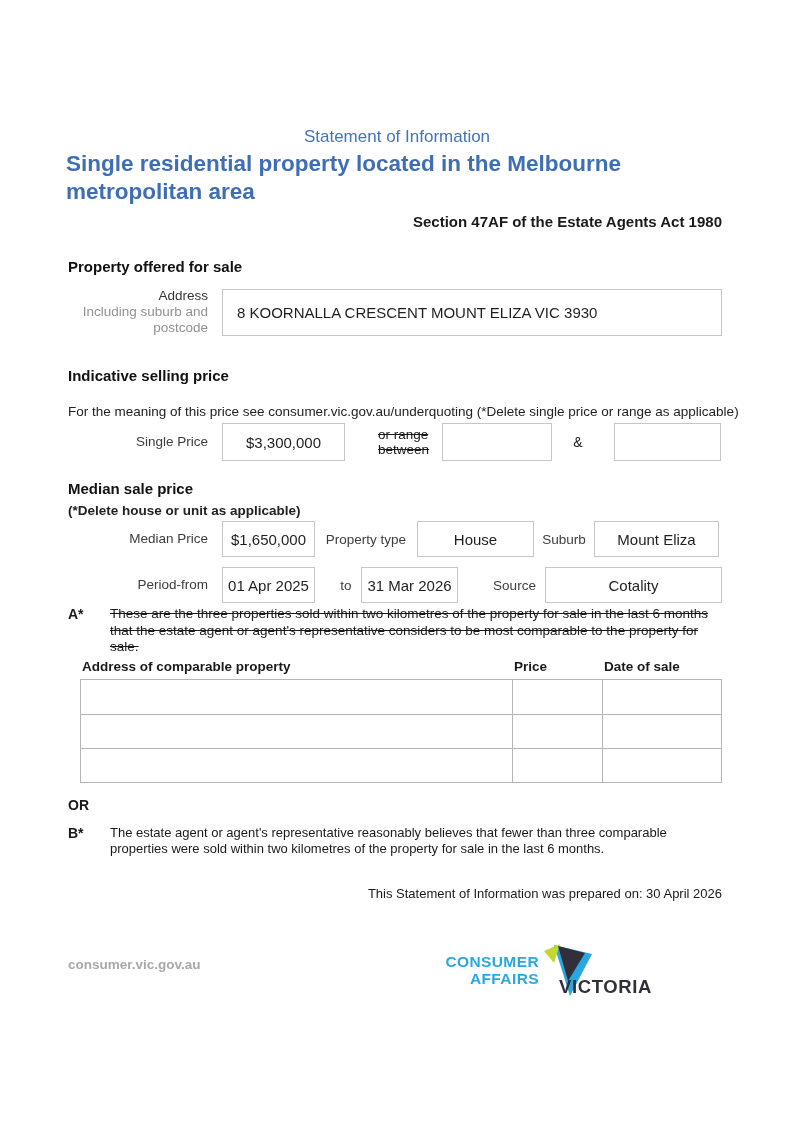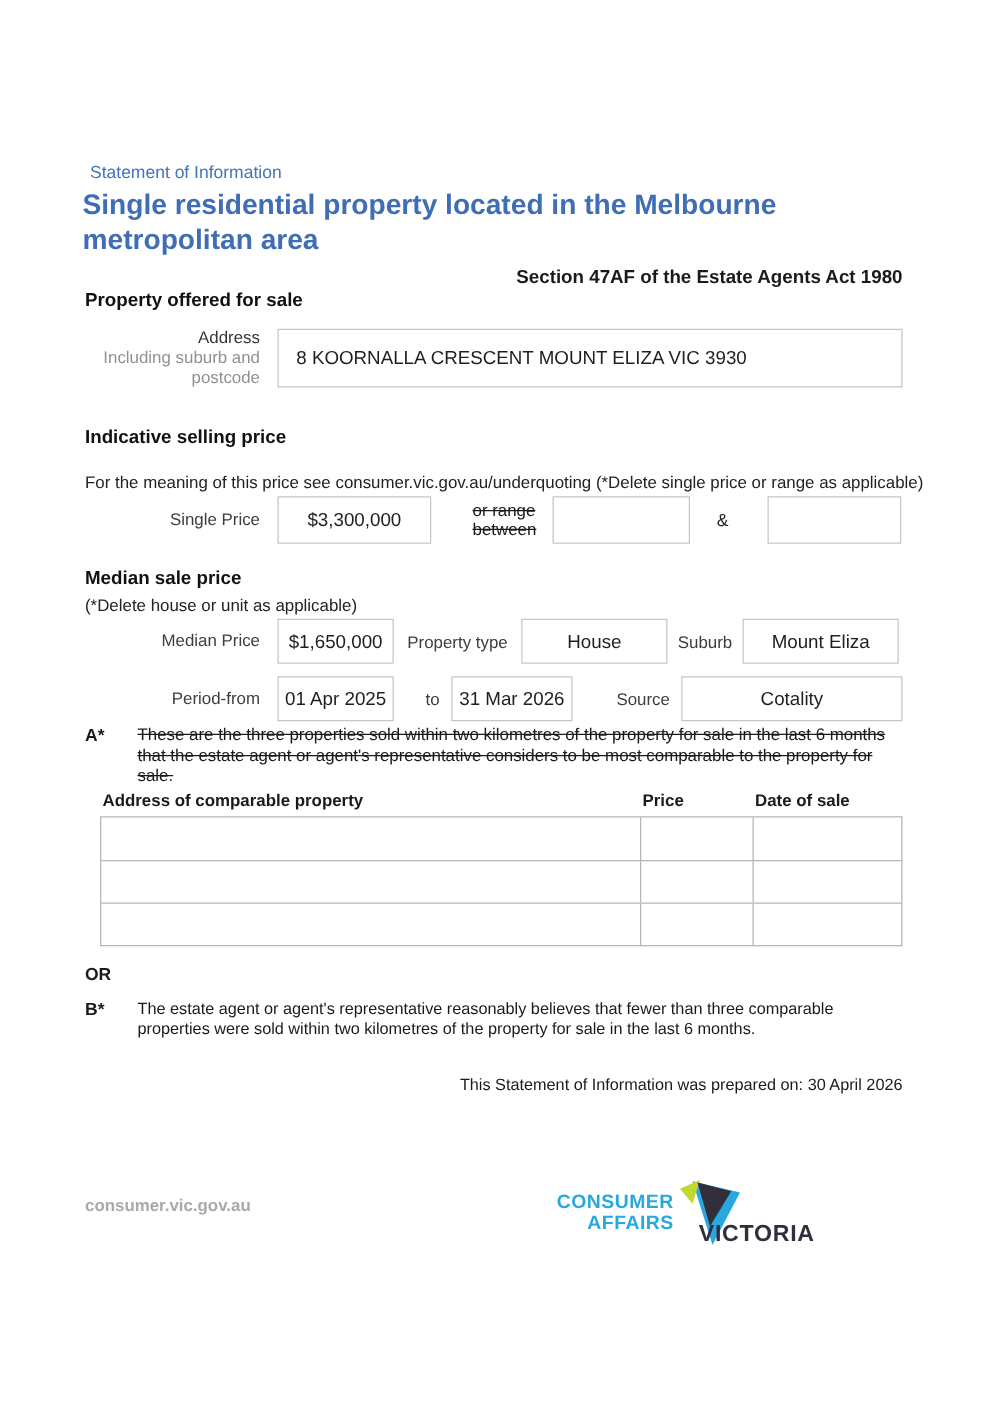--- a/index.html
+++ b/index.html
@@ -7,36 +7,36 @@
   body { font-family:"Liberation Sans", sans-serif; color:#1a1a1a; }
   .page {
     position:relative;
     width:800px; height:1132px;
     margin:0 auto;
     background:#fff;
     padding:126px 78px 0 68px;
     overflow:hidden;
   }
   
-  .eyebrow { color:#4374b9; font-size:14px; line-height:22px; margin-left:4px; }
+  .eyebrow { color:#4374b9; font-size:17px; line-height:22px; margin-left:4px;text-align:center; }
   .title {
     color:#3f6eb5; font-size:22.5px; font-weight:bold; line-height:28px;
     margin-top:2px; margin-left:-2px; max-width:654px;
   }
   .section-ref { text-align:right; font-weight:bold; font-size:15px; line-height:19px; margin-top:6px; }
 
   
   h2.sec { font-size:15px; font-weight:bold; line-height:19px; color:#111; }
-  .h-prop { }
+  .h-prop { margin-top:26px; }
   .h-indic { margin-top:30px; }
   .h-median { margin-top:18px; }
   .h-comp { margin-top:17px; }
   .note { font-size:13.5px; line-height:17px; color:#222; white-space:nowrap; }
   .note-indic { margin-top:18px; }
-  .note-median { margin-top:4px; }
+  .note-median { margin-top:4px;font-weight:bold; }
 
   
   .form-row { display:flex; align-items:center; }
   .flabel { width:140px; text-align:right; font-size:13.5px; color:#3d3d3d; flex-shrink:0; line-height:16px; }
   .flabel .lbl-dark { color:#353535; display:block; }
   .flabel .lbl-gray { color:#919191; display:block; }
   .box {
     border:1px solid #c6c6c6; background:#fff; height:38px;
     display:flex; align-items:center; justify-content:center;
     font-size:15px; color:#1f1f1f; flex-shrink:0;

